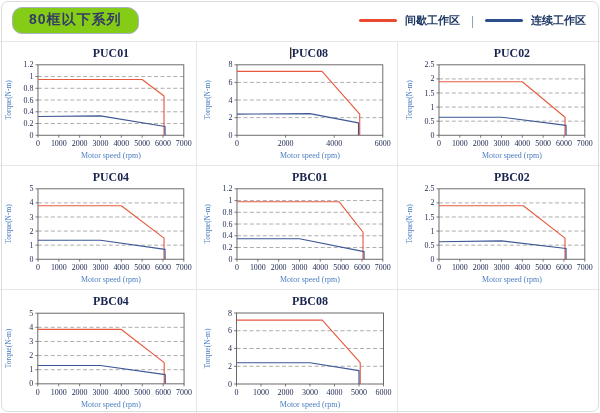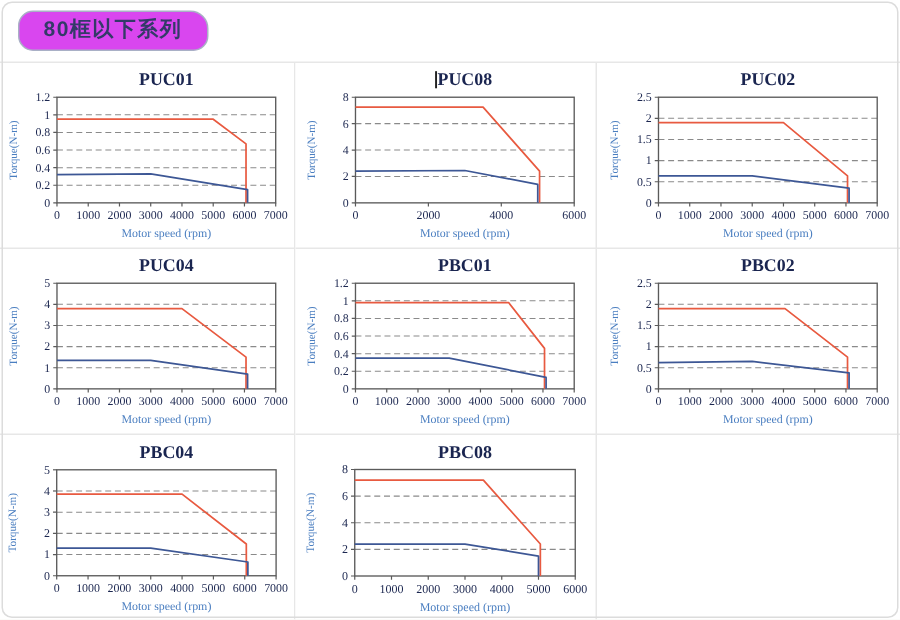--- a/index.html
+++ b/index.html
@@ -2,41 +2,52 @@
 <html><head>
 <meta charset="utf-8">
 <style>
   html,body{margin:0;padding:0;background:#f7f5f2;}
   .page{position:relative;width:600px;height:413px;background:#ffffff;
         font-family:"Liberation Sans","DejaVu Sans",sans-serif;overflow:hidden;}
   .frame{position:absolute;inset:1px;border:1px solid #dcdcdc;border-radius:7px;pointer-events:none;z-index:5;}
   .header{position:absolute;top:0;left:0;right:0;height:41px;display:flex;align-items:center;
           justify-content:space-between;padding:0 14px 0 12px;box-sizing:border-box;}
   .title-badge{border:1px solid #a9b0c6;border-radius:10px 12px 10px 10px;padding:3px 16px 4px 16px;
-          color:#333a68;font-weight:700;font-size:14px;letter-spacing:1px;background:#d946ef;}
+          color:#333a68;font-weight:700;font-size:14px;letter-spacing:1px;background:#84cc16;}
   .legend{display:flex;align-items:center;gap:9px;font-size:11px;font-weight:700;color:#1f3864;}
   .legend .swatch{display:inline-block;width:38px;height:3px;border-radius:2px;}
   .legend .sep{color:#8d9bb5;font-weight:400;font-size:12px;margin:0 2px;}
   .legend-item{display:flex;align-items:center;gap:8px;}
   .grid{position:absolute;top:41px;left:0;display:grid;grid-template-columns:197px 201px 202px;
         grid-auto-rows:124px;border-top:1px solid #e7e7e7;}
   .cell{border-right:1px solid #e7e7e7;border-bottom:1px solid #e7e7e7;box-sizing:border-box;background:#fff;}
   .cell:nth-child(3n){border-right:none;}
   .cell:nth-child(n+7){border-bottom:none;}
   .cell svg{display:block;width:100%;height:100%;}
   .svg-serif{font-family:"Liberation Serif","DejaVu Serif",serif;}
 </style>
 </head>
 <body>
 
 <div class="page">
   <div class="frame"></div>
 
   <div class="header">
     <div class="title-badge">80框以下系列</div>
+    <div class="legend">
+      <span class="legend-item">
+        <span class="swatch" style="background: rgb(232, 73, 47);"></span>
+        <span>间歇工作区</span>
+      </span>
+      <span class="sep">|</span>
+      <span class="legend-item">
+        <span class="swatch" style="background: rgb(45, 77, 140);"></span>
+        <span>连续工作区</span>
+      </span>
+    </div>
   </div>
 
   <div class="grid" id="charts-grid">
       <div class="cell">
         <svg viewBox="0 0 197 124" xmlns="http://www.w3.org/2000/svg">
           <line x1="38" y1="82.16666666666667" x2="185" y2="82.16666666666667" stroke="#8a8a8a" stroke-width="0.7" stroke-dasharray="4,2.5"></line>
           <line x1="38" y1="70.33333333333333" x2="185" y2="70.33333333333333" stroke="#8a8a8a" stroke-width="0.7" stroke-dasharray="4,2.5"></line>
           <line x1="38" y1="58.5" x2="185" y2="58.5" stroke="#8a8a8a" stroke-width="0.7" stroke-dasharray="4,2.5"></line>
           <line x1="38" y1="46.666666666666664" x2="185" y2="46.666666666666664" stroke="#8a8a8a" stroke-width="0.7" stroke-dasharray="4,2.5"></line>
           <line x1="38" y1="34.83333333333333" x2="185" y2="34.83333333333333" stroke="#8a8a8a" stroke-width="0.7" stroke-dasharray="4,2.5"></line>

